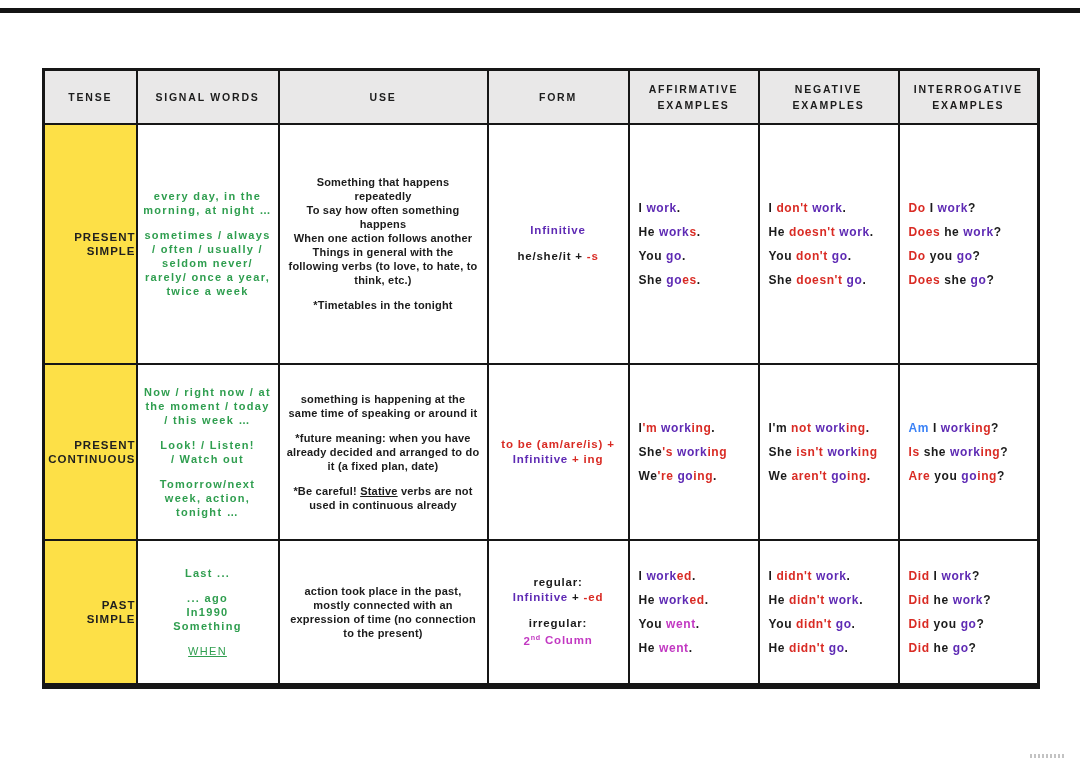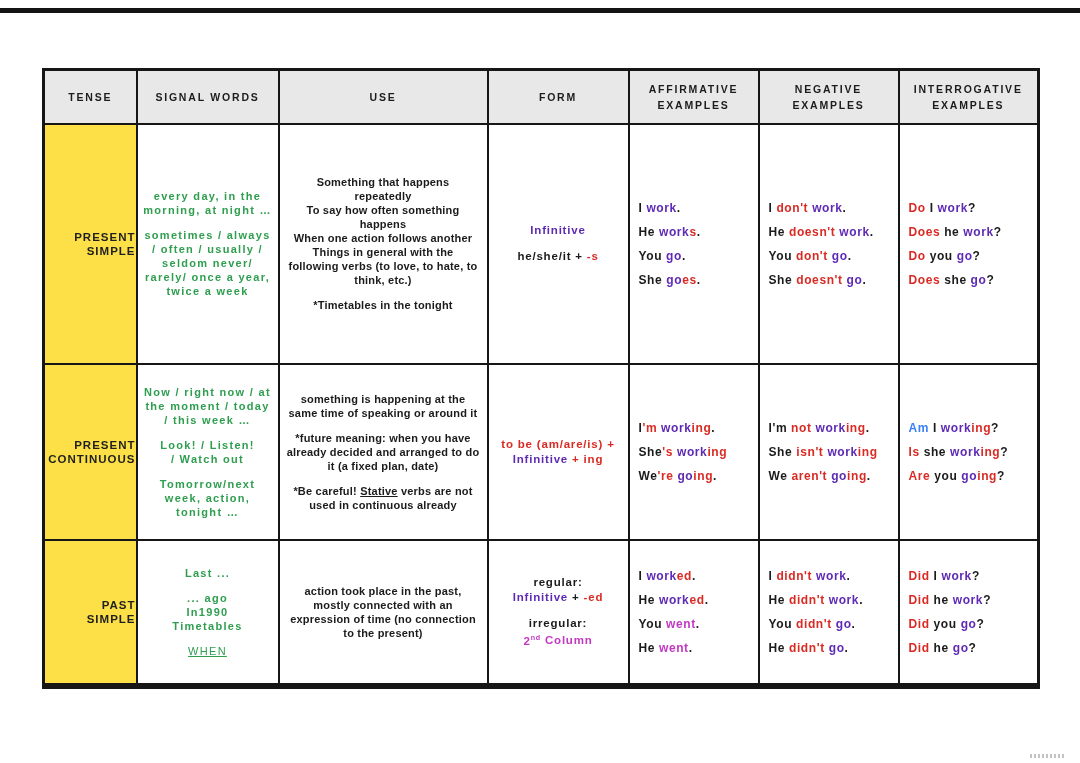--- a/index.html
+++ b/index.html
@@ -142,21 +142,21 @@
           </td>
       </tr>
       <tr class="r3">
         <td class="tense">PAST
 SIMPLE</td>
         <td class="sig">
             <div class="tline"><span>Last ...</span></div>
             <div class="tline gap"></div>
             <div class="tline"><span>... ago</span></div>
             <div class="tline"><span>In1990</span></div>
-            <div class="tline"><span>Timetables</span></div>
+            <div class="tline"><span>Something</span></div>
             <div class="tline gap"></div>
             <div class="tline"><span style="font-weight: 400; text-decoration: underline;">WHEN</span></div>
           </td>
         <td class="use">
             <div class="tline"><span>action took place in the past, mostly connected with an expression of time (no connection to the present)</span></div>
           </td>
         <td class="form">
             <div class="tline"><span>regular:</span></div>
             <div class="tline"><span style="color: rgb(94, 42, 180);">Infinitive</span><span> + </span><span style="color: rgb(217, 43, 36);">-ed</span></div>
             <div class="tline gap"></div>

